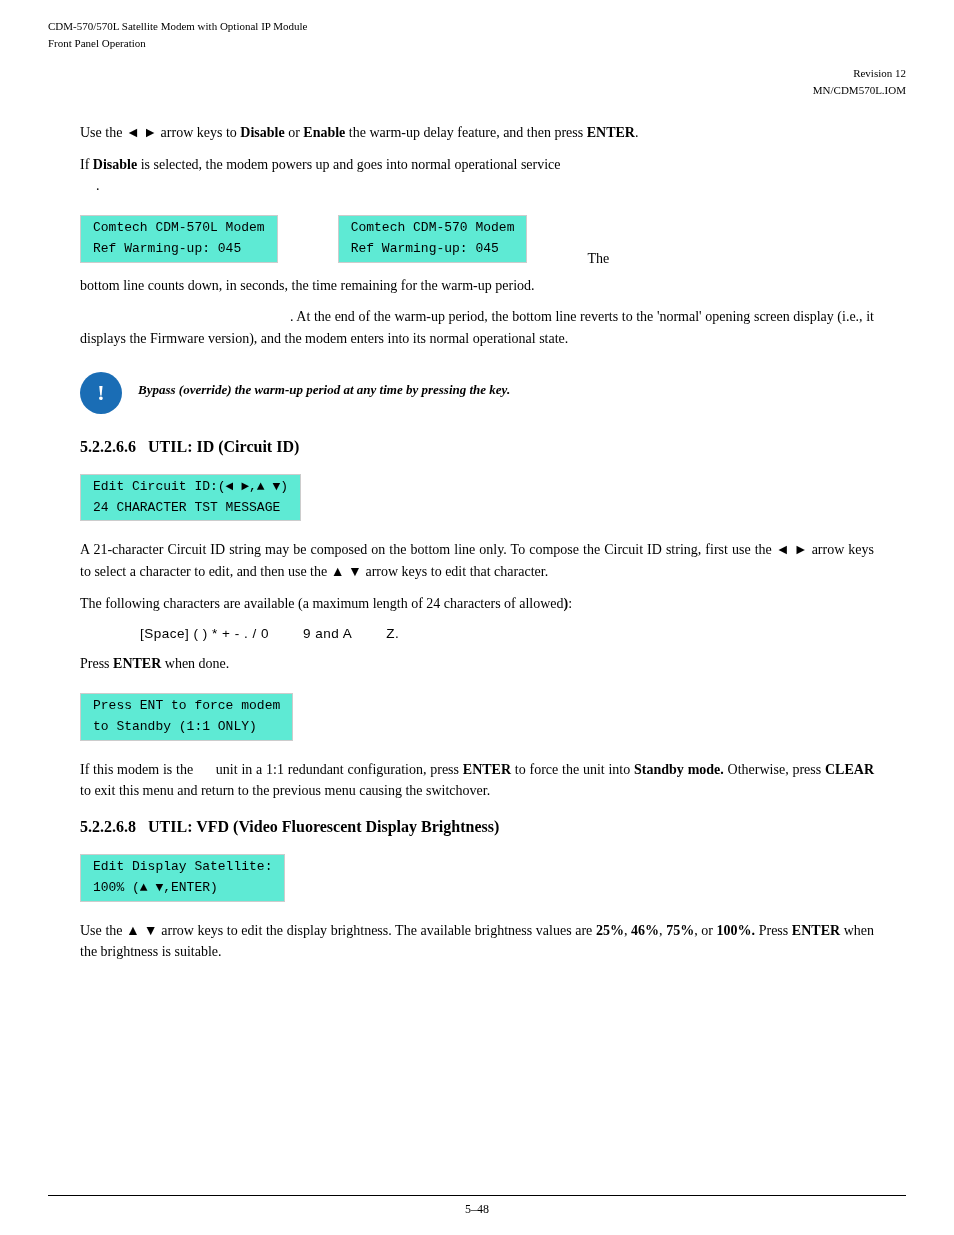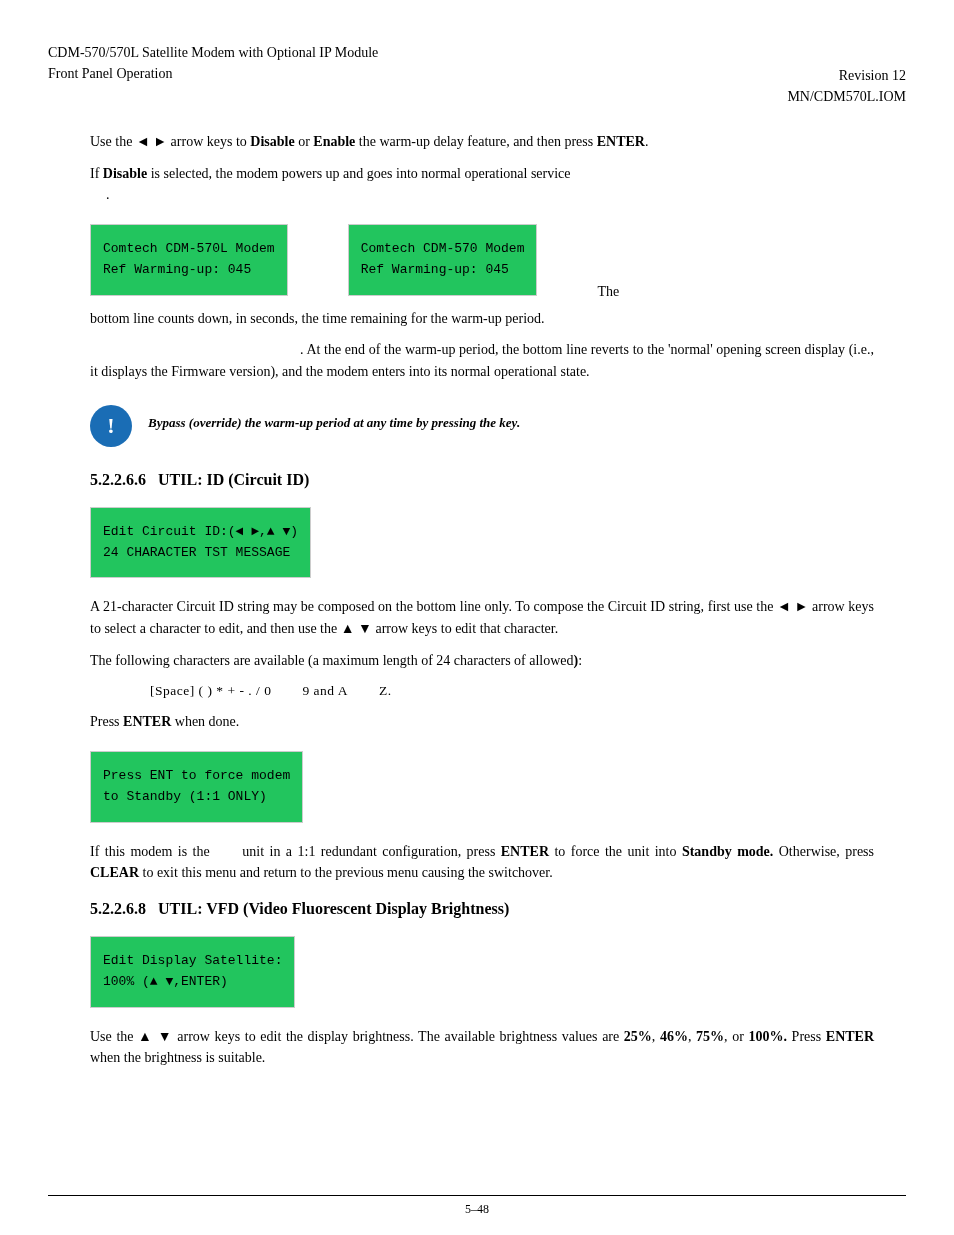--- a/index.html
+++ b/index.html
@@ -15,45 +15,43 @@
       width: 954px;
       min-height: 1235px;
       padding: 0;
       position: relative;
     }
     
     .page-header {
       display: flex;
       justify-content: space-between;
       padding: 18px 48px 6px 48px;
-      font-size: 14px;
+      font-size: 11px;
       border-bottom: none;
-      align-items: center;
     }
     .page-header-left { line-height: 1.5; }
     .page-header-right { text-align: right; line-height: 1.5; margin-top: 47px; }
 
     
     .content {
       padding: 18px 80px 30px 80px;
-      margin-left: 10px;
     }
 
     p {
       margin-bottom: 10px;
       line-height: 1.55;
       text-align: justify;
     }
 
     .code-block {
       font-family: "Courier New", Courier, monospace;
       font-size: 13px;
-      background: #22c55e;
+      background: #5eead4;
       border: 1px solid #ccc;
-      padding: 14px 12px;
+      padding: 2px 12px;
       display: inline-block;
       margin: 8px 0;
       line-height: 1.6;
     }
 
     .code-blocks-row {
       display: flex;
       gap: 60px;
       margin: 10px 0 4px 0;
     }
@@ -90,21 +88,21 @@
       font-weight: bold;
       font-size: 13px;
       line-height: 1.5;
       padding-top: 8px;
     }
 
     strong { font-weight: bold; }
     em { font-style: italic; }
 
     .chars-line {
-      font-family: Liberation Serif, serif;
+      font-family: Liberation Sans, sans-serif;
       font-size: 13.5px;
       margin: 12px 0 12px 60px;
       letter-spacing: 0.5px;
     }
   </style>
 </head>
 <body>
 
 <div class="page">
 

